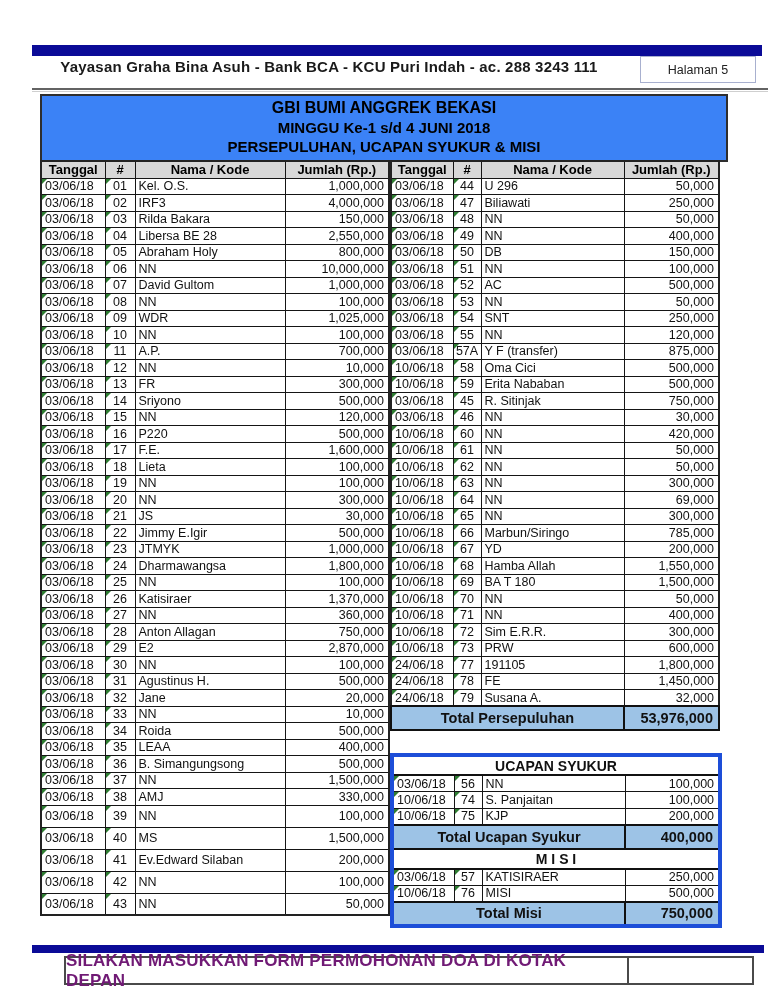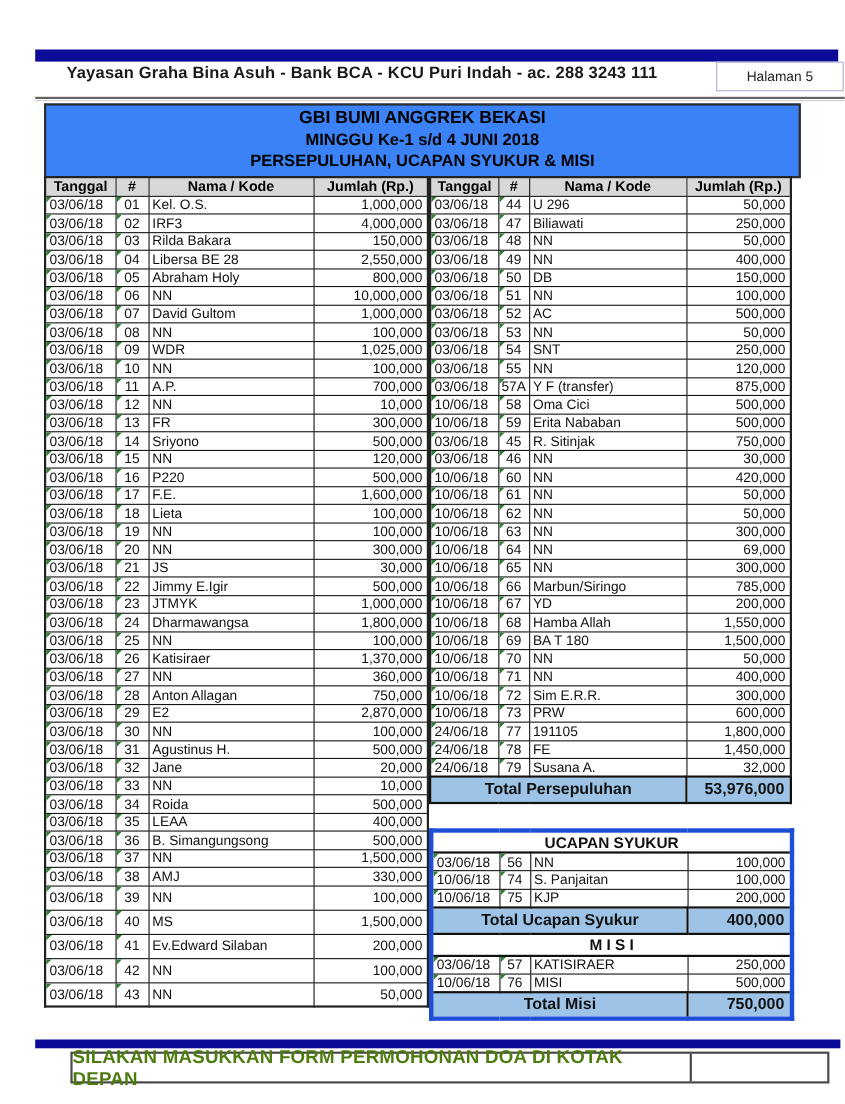--- a/index.html
+++ b/index.html
@@ -2,21 +2,21 @@
 <html><head>
 <meta charset="utf-8">
 <style>
   * { margin:0; padding:0; box-sizing:border-box; }
   body { background:#ffffff; font-family:"Liberation Sans", sans-serif; }
   .page { position:relative; width:768px; height:1004px; background:#ffffff; overflow:hidden; }
 
   .topbar { position:absolute; top:45px; left:32px; right:6px; height:11px; background:#0b0b97; }
   .masthead { position:absolute; top:58px; left:40px; right:150px; text-align:center;
               font-size:15px; font-weight:bold; color:#1a1a1a; letter-spacing:.2px; }
-  .halaman-frame { position:absolute; top:56px; right:1px; width:116px; height:27px;
+  .halaman-frame { position:absolute; top:56px; right:12px; width:116px; height:27px;
                    border:1px solid #a8b0cf; display:flex; align-items:center; justify-content:center;
                    font-size:12.5px; color:#222; }
   .head-rule { position:absolute; top:88px; left:32px; right:0;
                border-top:2px solid #636363; border-bottom:1px solid #cfcfcf; height:4px; }
 
   .content { position:absolute; top:94px; left:40px; width:688px; }
   .title-box { border:2px solid #2e2e2e; text-align:center; padding:3px 0 5px 0; background:#3b82f6; }
   .title-box .t1 { font-size:16px; font-weight:bold; }
   .title-box .t2 { font-size:15px; font-weight:bold; margin-top:2px; }
   .title-box .t3 { font-size:15px; font-weight:bold; margin-top:2px; }
@@ -55,21 +55,21 @@
   tr.total-row td.t-label { text-align:center; }
   tr.total-row td.t-amt   { text-align:right; padding-right:5px; }
 
   tr.section-row td { background:#ffffff; font-weight:bold; font-size:14px;
        height:20px; text-align:center; border:2px solid #111; }
 
   .bottombar { position:absolute; top:945px; left:32px; right:4px; height:8px; background:#0b0b97; }
   .footer-box { position:absolute; top:956px; left:64px; width:690px; height:29px;
        border:2px solid #4a4a4a; display:flex; background:#fff; }
   .footer-left { width:561px; display:flex; align-items:center; justify-content:center;
-       font-size:17px; font-weight:bold; color:#4d7c0f; letter-spacing:.2px; }
+       font-size:17px; font-weight:bold; color:#701a75; letter-spacing:.2px; }
   .footer-right { flex:1; border-left:2px solid #4a4a4a; }
 </style>
 </head>
 <body>
 
 <div class="page">
 
   <div class="topbar"></div>
   <div class="masthead">Yayasan Graha Bina Asuh - Bank BCA -  KCU Puri Indah - ac. 288 3243 111</div>
   <div class="halaman-frame">Halaman 5</div>

